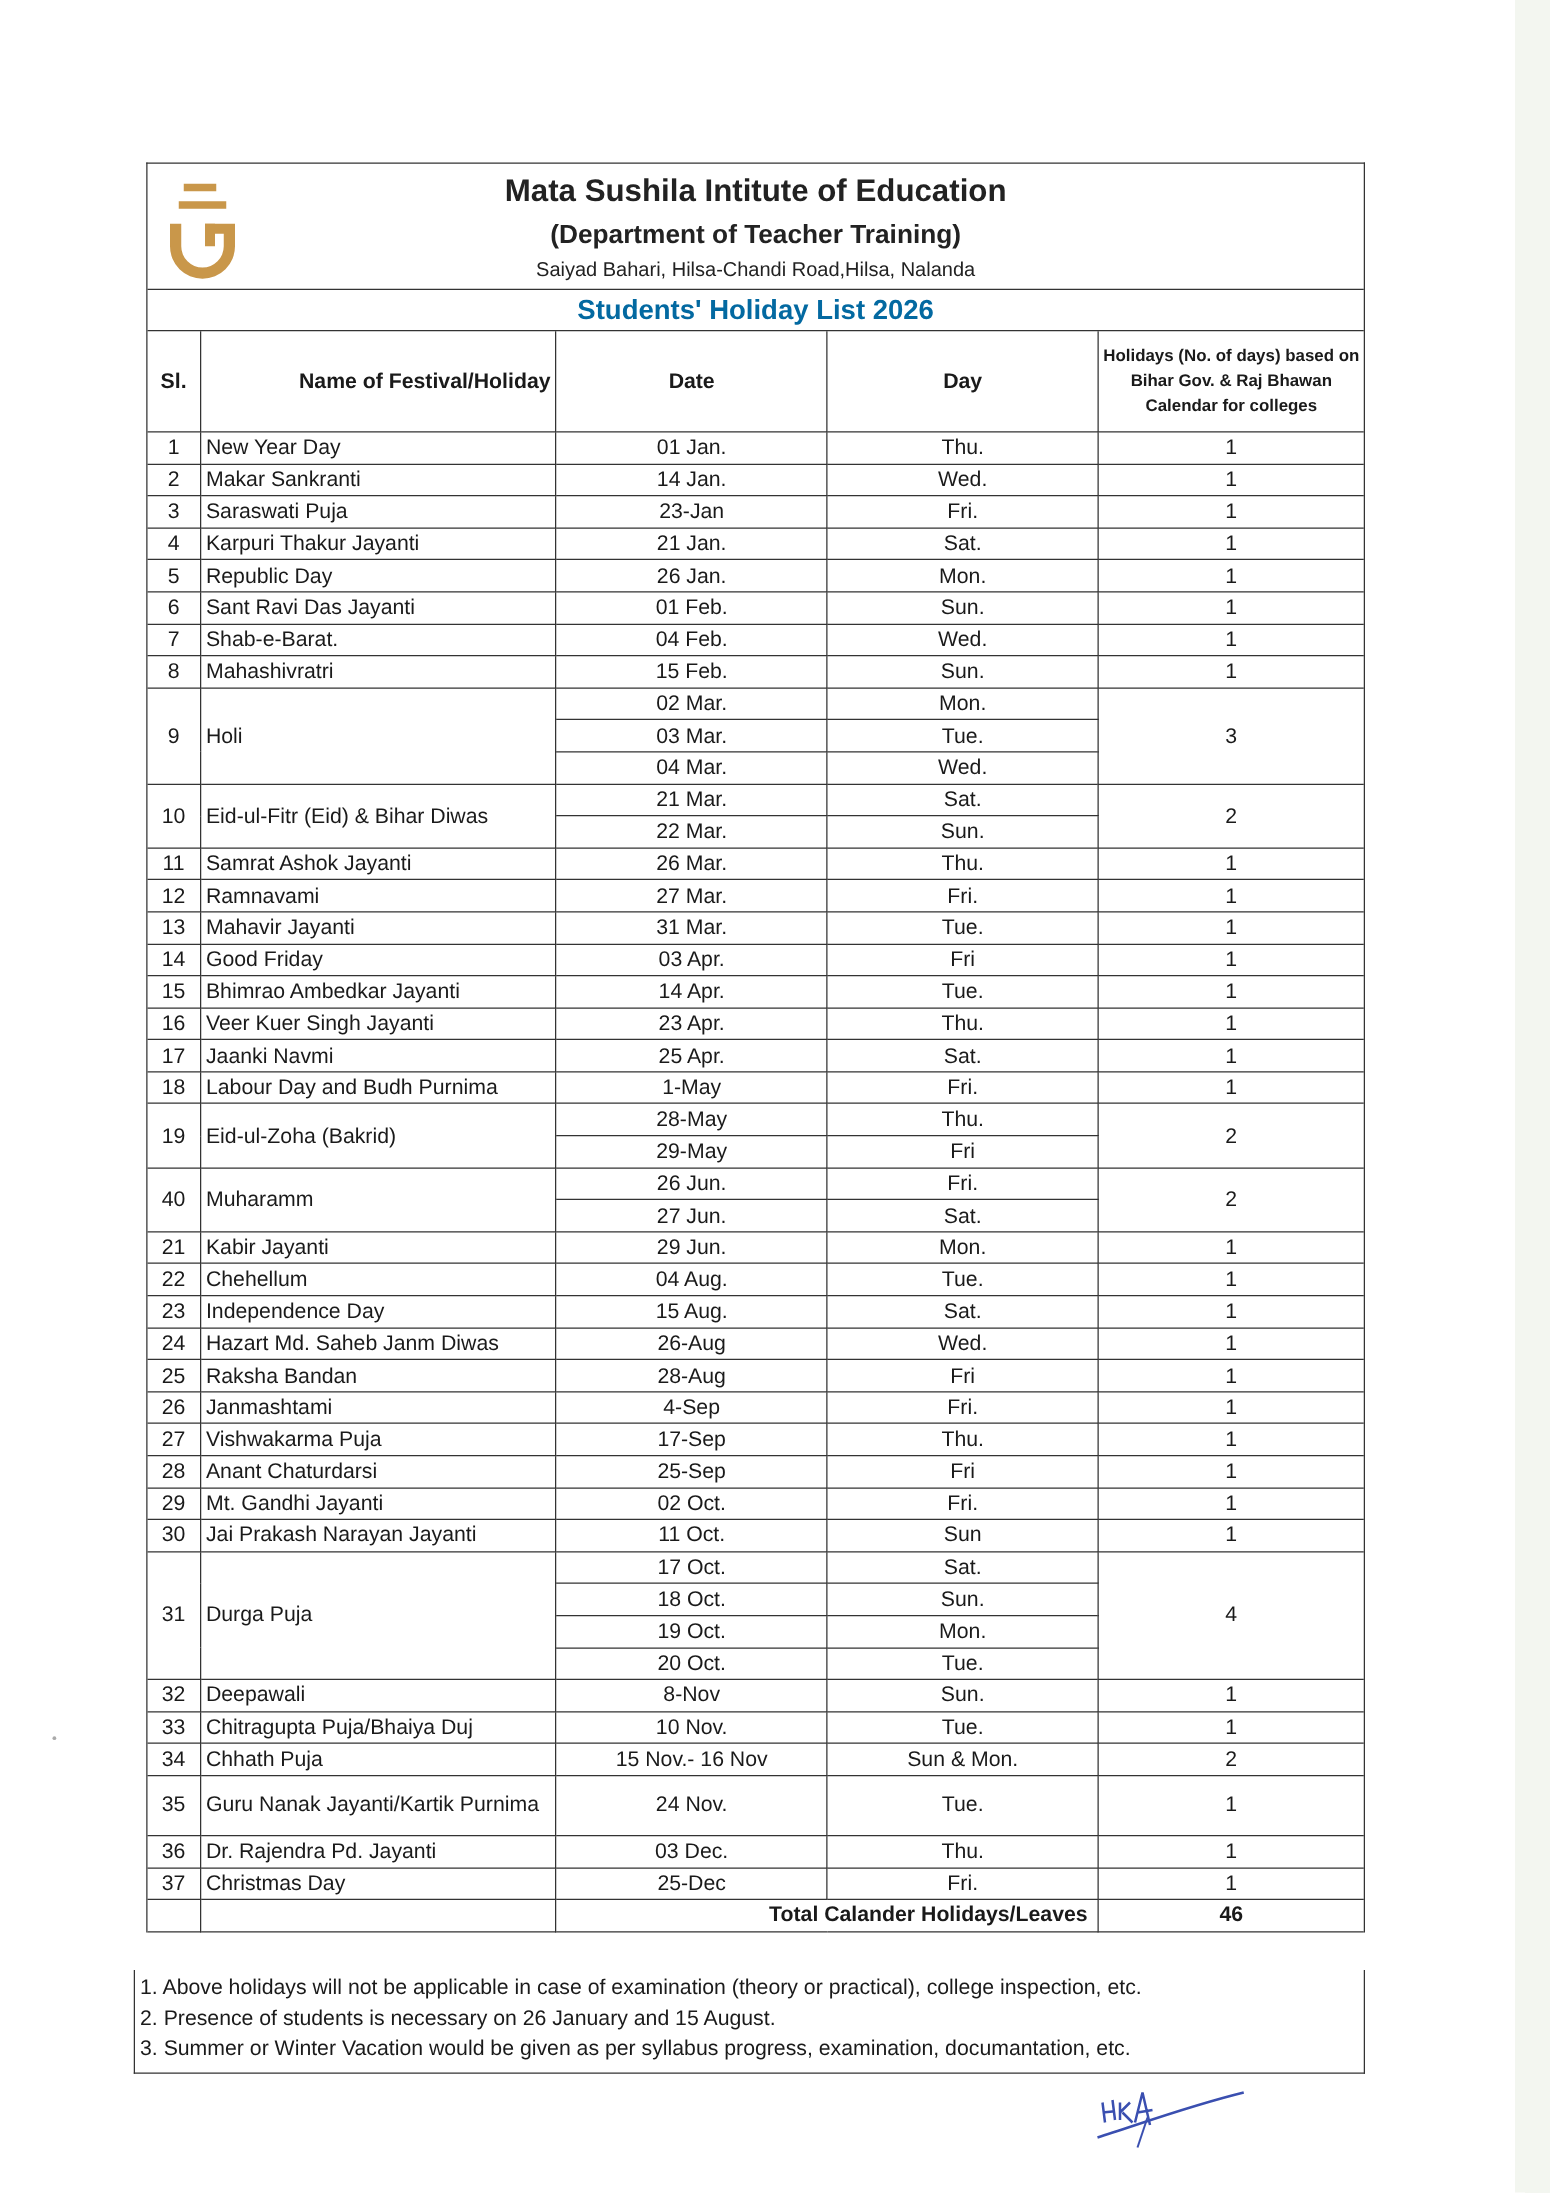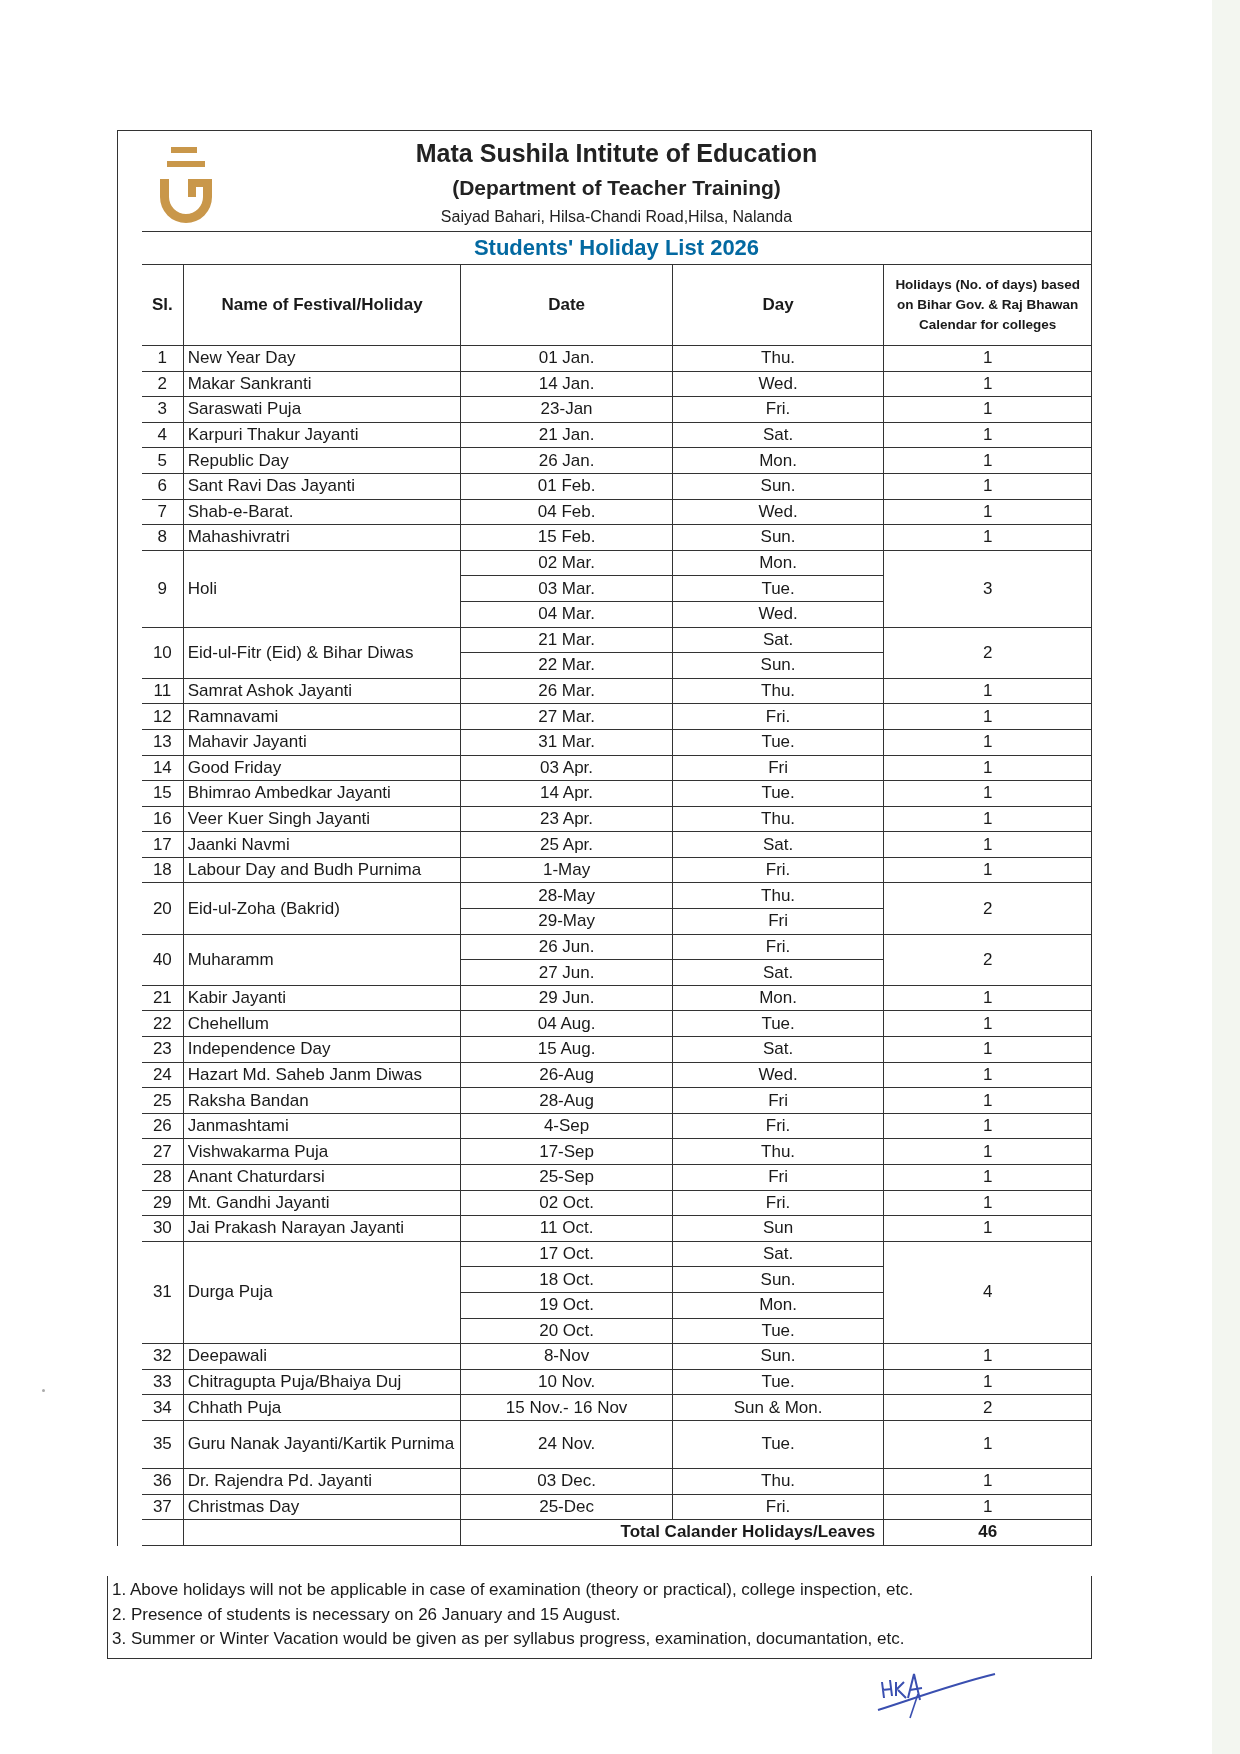--- a/index.html
+++ b/index.html
@@ -4,21 +4,21 @@
 <style>
   html, body { margin: 0; padding: 0; }
   body {
     width: 1240px; height: 1754px; background: #ffffff; position: relative;
     font-family: "Liberation Sans Narrow", "Liberation Sans", "DejaVu Sans", sans-serif;
     color: #1a1a1a;
   }
   .page-edge { position: absolute; right: 0; top: 0; width: 28px; height: 1754px; background: #f3f6f0; }
   .sheet {
     position: absolute; left: 117px; top: 130px; width: 975px;
-    border: 1.5px solid #333; border-bottom: none; box-sizing: border-box; padding-left: 24px;
+    border: 1.5px solid #333; border-bottom: none; box-sizing: border-box;
   }
   .head-block { position: relative; height: 100px; border-bottom: 1.5px solid #333; }
   .logo { position: absolute; left: 14px; top: 8px; width: 60px; height: 86px; }
   .title-main {
     position: absolute; left: 0; right: 0; top: 8px; text-align: center;
     font-family: "Liberation Sans", sans-serif; font-weight: bold; font-size: 25px; color: #222;
   }
   .title-dept {
     position: absolute; left: 0; right: 0; top: 45px; text-align: center;
     font-family: "Liberation Sans", sans-serif; font-weight: bold; font-size: 21px; color: #222;
@@ -74,21 +74,21 @@
     <colgroup>
       <col style="width:38px">
         <col style="width:256px">
         <col style="width:195px">
         <col style="width:195px">
         <col style="width:191px">
     </colgroup>
     <thead>
       <tr>
         <th>Sl.</th>
-        <th style="text-align:center">Name of Festival/Holiday</th>
+        <th style="text-align:right">Name of Festival/Holiday</th>
         <th>Date</th>
         <th>Day</th>
         <th class="hol">Holidays  (No. of days) based on Bihar Gov. &amp; Raj Bhawan Calendar for colleges</th>
       </tr>
     </thead>
     <tbody id="holiday-body">
         <tr>
           <td class="sl">1</td>
           <td class="name">New Year Day</td>
           <td class="date">01 Jan.</td>
@@ -220,21 +220,21 @@
           <td class="num">1</td>
         </tr>
         <tr>
           <td class="sl">18</td>
           <td class="name">Labour Day and Budh Purnima</td>
           <td class="date">1-May</td>
           <td class="day">Fri.</td>
           <td class="num">1</td>
         </tr>
         <tr>
-          <td class="sl" rowspan="2">20</td>
+          <td class="sl" rowspan="2">19</td>
           <td class="name" rowspan="2">Eid-ul-Zoha (Bakrid)</td>
           <td class="date">28-May</td>
           <td class="day">Thu.</td>
           <td class="num" rowspan="2">2</td>
         </tr>
         <tr>
           <td class="date">29-May</td>
           <td class="day">Fri</td>
         </tr>
         <tr>

